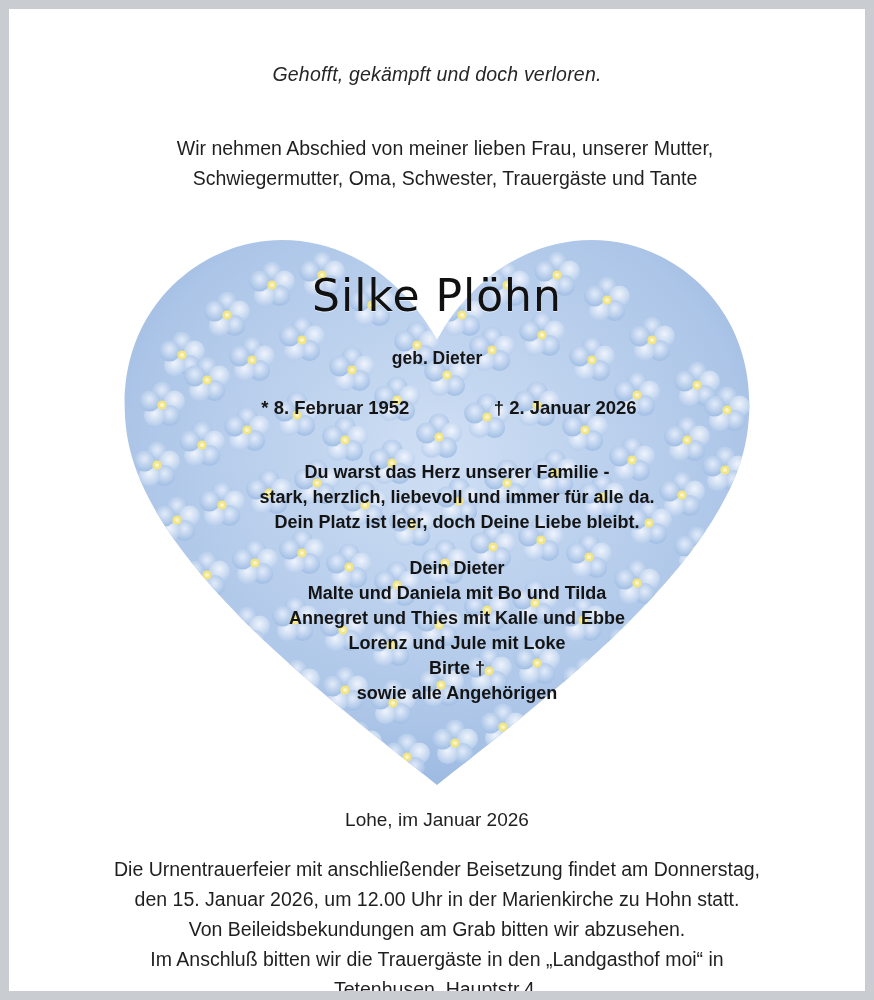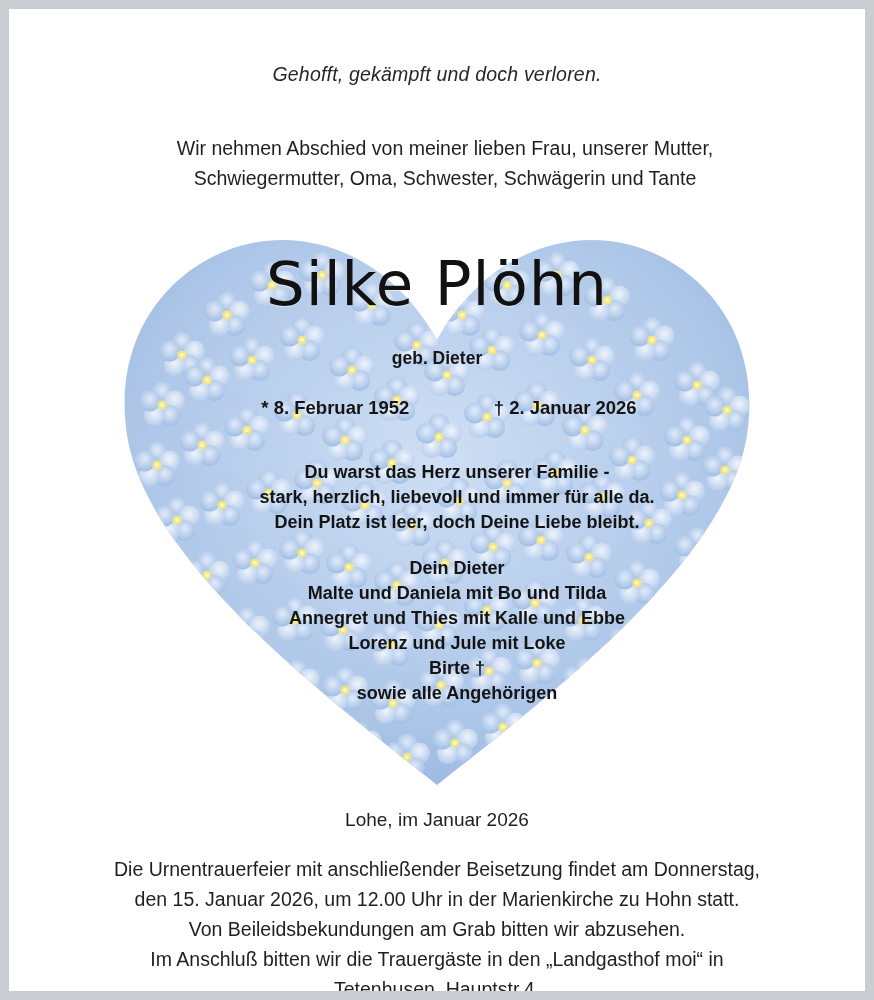--- a/index.html
+++ b/index.html
@@ -55,23 +55,23 @@
   .intro {
     top: 124px;
     font-size: 19.5px;
     line-height: 30px;
     color: #1f1f1f;
     margin-left: 8px;
   }
   .intro div { display:block; }
 
   .name {
-    top: 240px;
+    top: 252px;
     font-family: "DejaVu Sans", sans-serif;
-    font-size: 61px;
+    font-size: 44px;
     line-height: 70px;
     letter-spacing: 1px;
     color: #111111;
     text-shadow: 0 1px 0 rgba(255,255,255,.55);
   }
   .maiden {
     top: 339px;
     font-size: 17.5px;
     font-weight: bold;
     color: #151515;
@@ -254,21 +254,21 @@
               <use href="#fmnS" x="625" y="430"></use>
           </g>
         </g>
       </svg>
     </div>
 
     <div class="txt motto">Gehofft, gekämpft und doch verloren.</div>
 
     <div class="txt intro">
       <div>Wir nehmen Abschied von meiner lieben Frau, unserer Mutter,</div>
-      <div>Schwiegermutter, Oma, Schwester, Schwägerin und Tante</div>
+      <div>Schwiegermutter, Oma, Schwester, Trauergäste und Tante</div>
     </div>
 
     <div class="txt name">Silke Plöhn</div>
     <div class="txt maiden">geb. Dieter</div>
 
     <div class="txt dates">
       <span class="d-born">* 8. Februar 1952</span>
       <span class="d-gap"></span>
       <span class="d-died">† 2. Januar 2026</span>
     </div>

